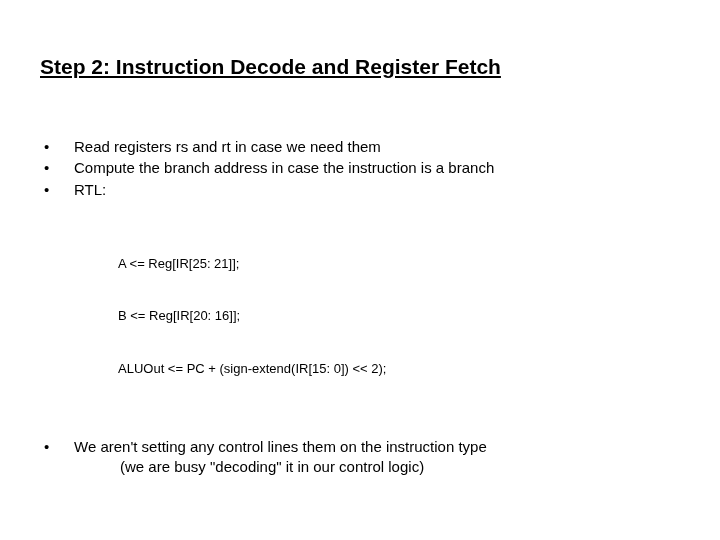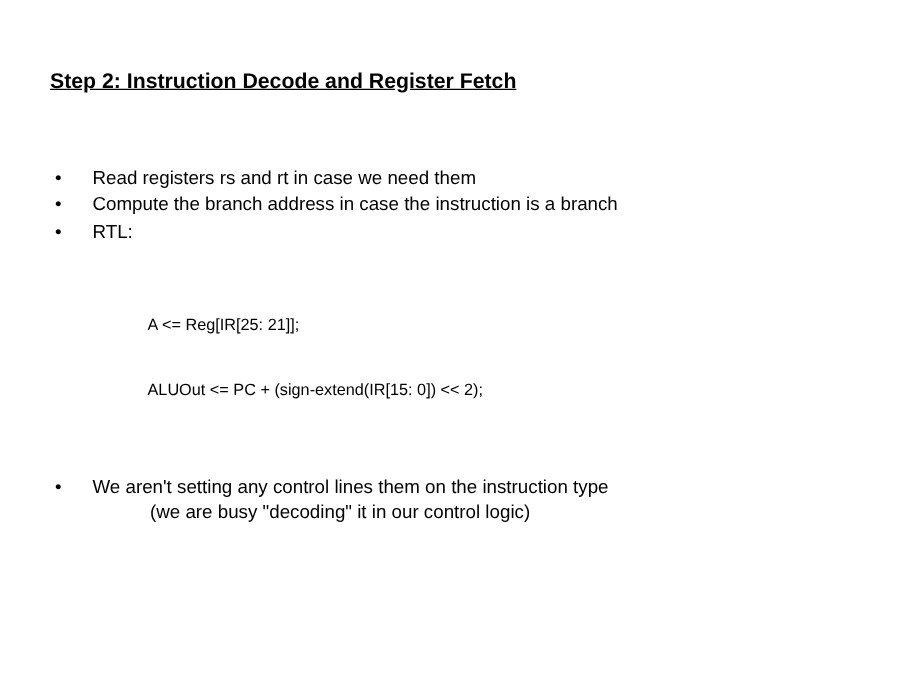--- a/index.html
+++ b/index.html
@@ -9,21 +9,21 @@
     height: 540px;
     background: #ffffff;
     font-family: Arial, Helvetica, sans-serif;
     color: #000000;
   }
   .slide {
     padding: 55px 40px 0 40px;
     box-sizing: border-box;
   }
   .title {
-    font-size: 17px;
+    font-size: 21px;
     font-weight: bold;
     text-decoration: underline;
     margin-bottom: 58px;
   }
   .bullet-row {
     display: flex;
     font-size: 15px;
     line-height: 1.35;
     margin-bottom: 1px;
   }
@@ -66,20 +66,21 @@
     <div class="bullet-mark">•</div>
     <div class="bullet-text">Compute the branch address in case the instruction is a branch</div>
   </div>
   <div class="bullet-row">
     <div class="bullet-mark">•</div>
     <div class="bullet-text">RTL:</div>
   </div>
 
   <div class="rtl-block">
     <div>A &lt;= Reg[IR[25: 21]];</div>
+    <div>B &lt;= Reg[IR[20: 16]];</div>
     <div>ALUOut &lt;= PC + (sign-extend(IR[15: 0]) &lt;&lt; 2);</div>
   </div>
 
   <div class="spacer"></div>
 
   <div class="bullet-row">
     <div class="bullet-mark">•</div>
     <div class="bullet-text">
       <span>We aren't setting any control lines them on the instruction type</span><br>
       <span class="sub-line">(we are busy "decoding" it in our control logic)</span>

